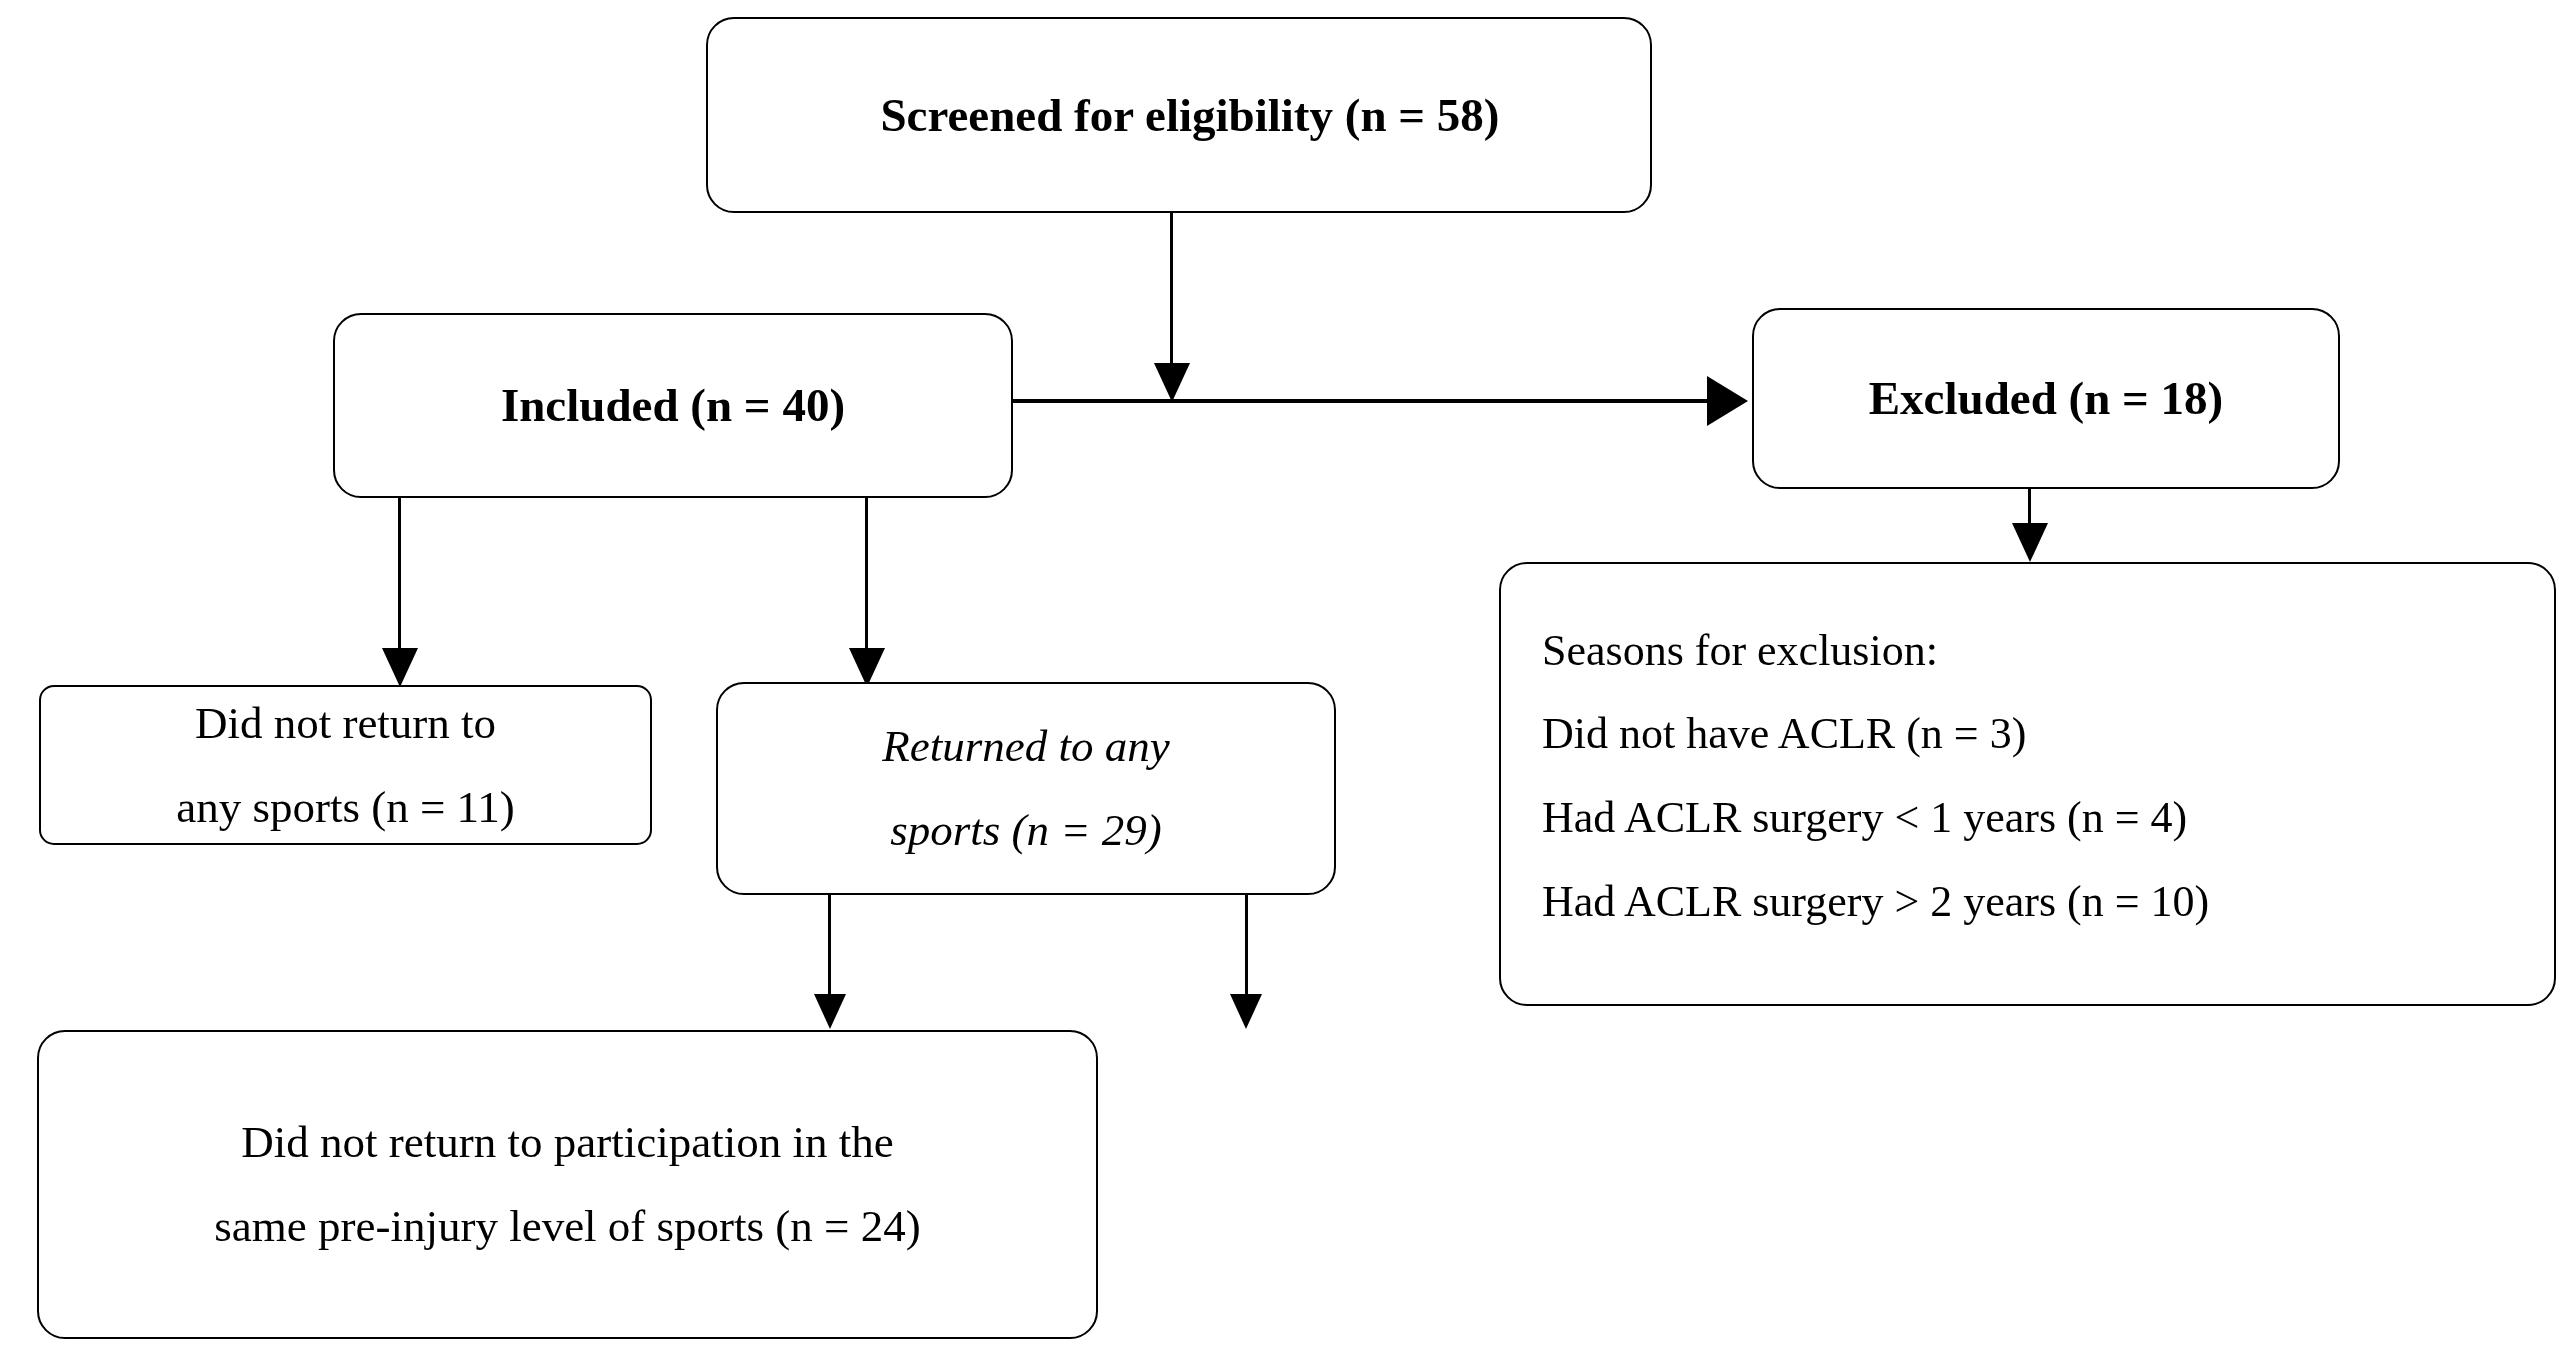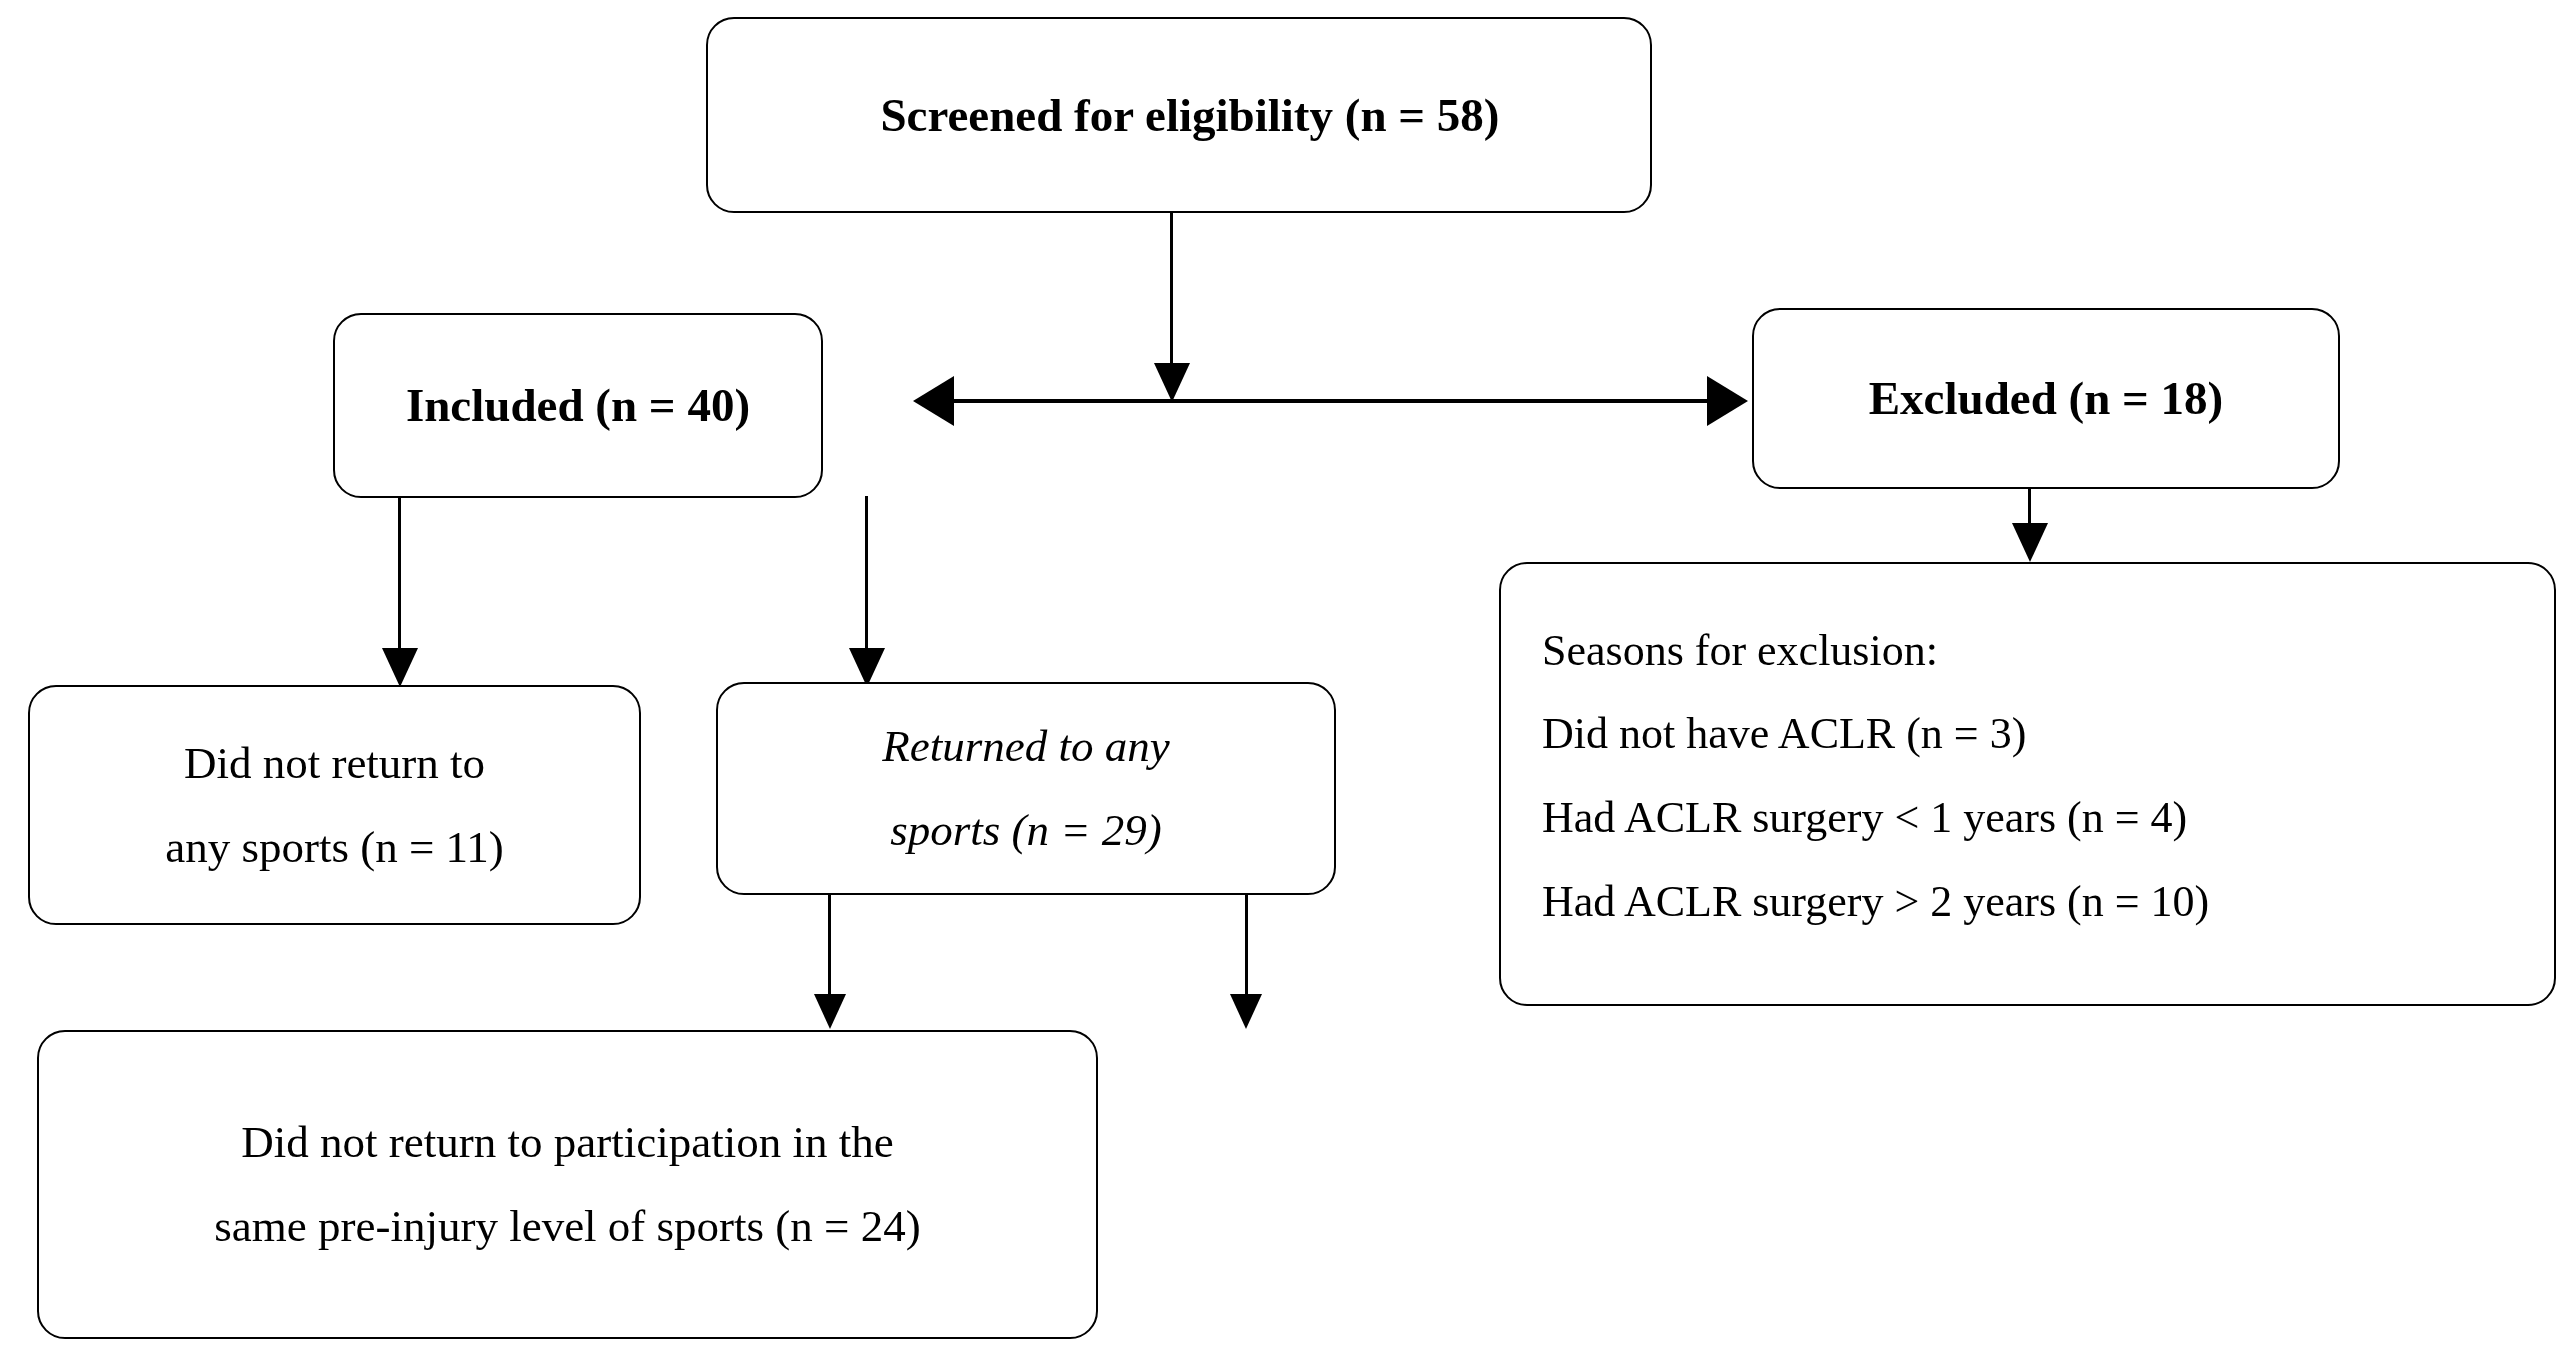--- a/index.html
+++ b/index.html
@@ -129,36 +129,36 @@
   <div class="vline" style="left:828px; top:895px; height:101px;"></div>
   <div class="arrow-down slim" style="left:814px; top:994px;"></div>
 
   <div class="vline" style="left:1245px; top:895px; height:101px;"></div>
   <div class="arrow-down slim" style="left:1230px; top:994px;"></div>
 
   <div class="node bold t-screened" style="left:706px; top:17.3px; width:946px; height:196px;">
     <span class="line">Screened for eligibility (n = 58)</span>
   </div>
 
-  <div class="node bold t-included" style="left:333px; top:313px; width:490px; height:185px;">
+  <div class="node bold t-included" style="left:333px; top:313px; width:680px; height:185px;">
     <span class="line">Included (n = 40)</span>
   </div>
 
   <div class="node bold t-excluded" style="left:1752px; top:308px; width:588px; height:181px;">
     <span class="line">Excluded (n = 18)</span>
   </div>
 
   <div class="node left-align t-reason" style="left:1499px; top:562px; width:1057px; height:444px;">
     <span class="line heading">Seasons for exclusion:</span>
     <span class="line">Did not have ACLR (n = 3)</span>
     <span class="line">Had ACLR surgery &lt; 1 years (n = 4)</span>
     <span class="line">Had ACLR surgery &gt; 2 years (n = 10)</span>
   </div>
 
-  <div class="node t-small gap-2line" style="left:28px; top:685px; width:613px; height:240px;">
+  <div class="node t-small gap-2line" style="left:39px; top:685px; width:613px; height:160px;border-radius:15px;">
     <span class="line">Did not return to</span>
     <span class="line">any sports (n = 11)</span>
   </div>
 
   <div class="node t-small gap-2line" style="left:716px; top:682px; width:620px; height:213px;font-style:italic;">
     <span class="line">Returned to any</span>
     <span class="line">sports (n = 29)</span>
   </div>
 
   <div class="node t-wide gap-2line" style="left:37px; top:1030px; width:1061px; height:309px;">

